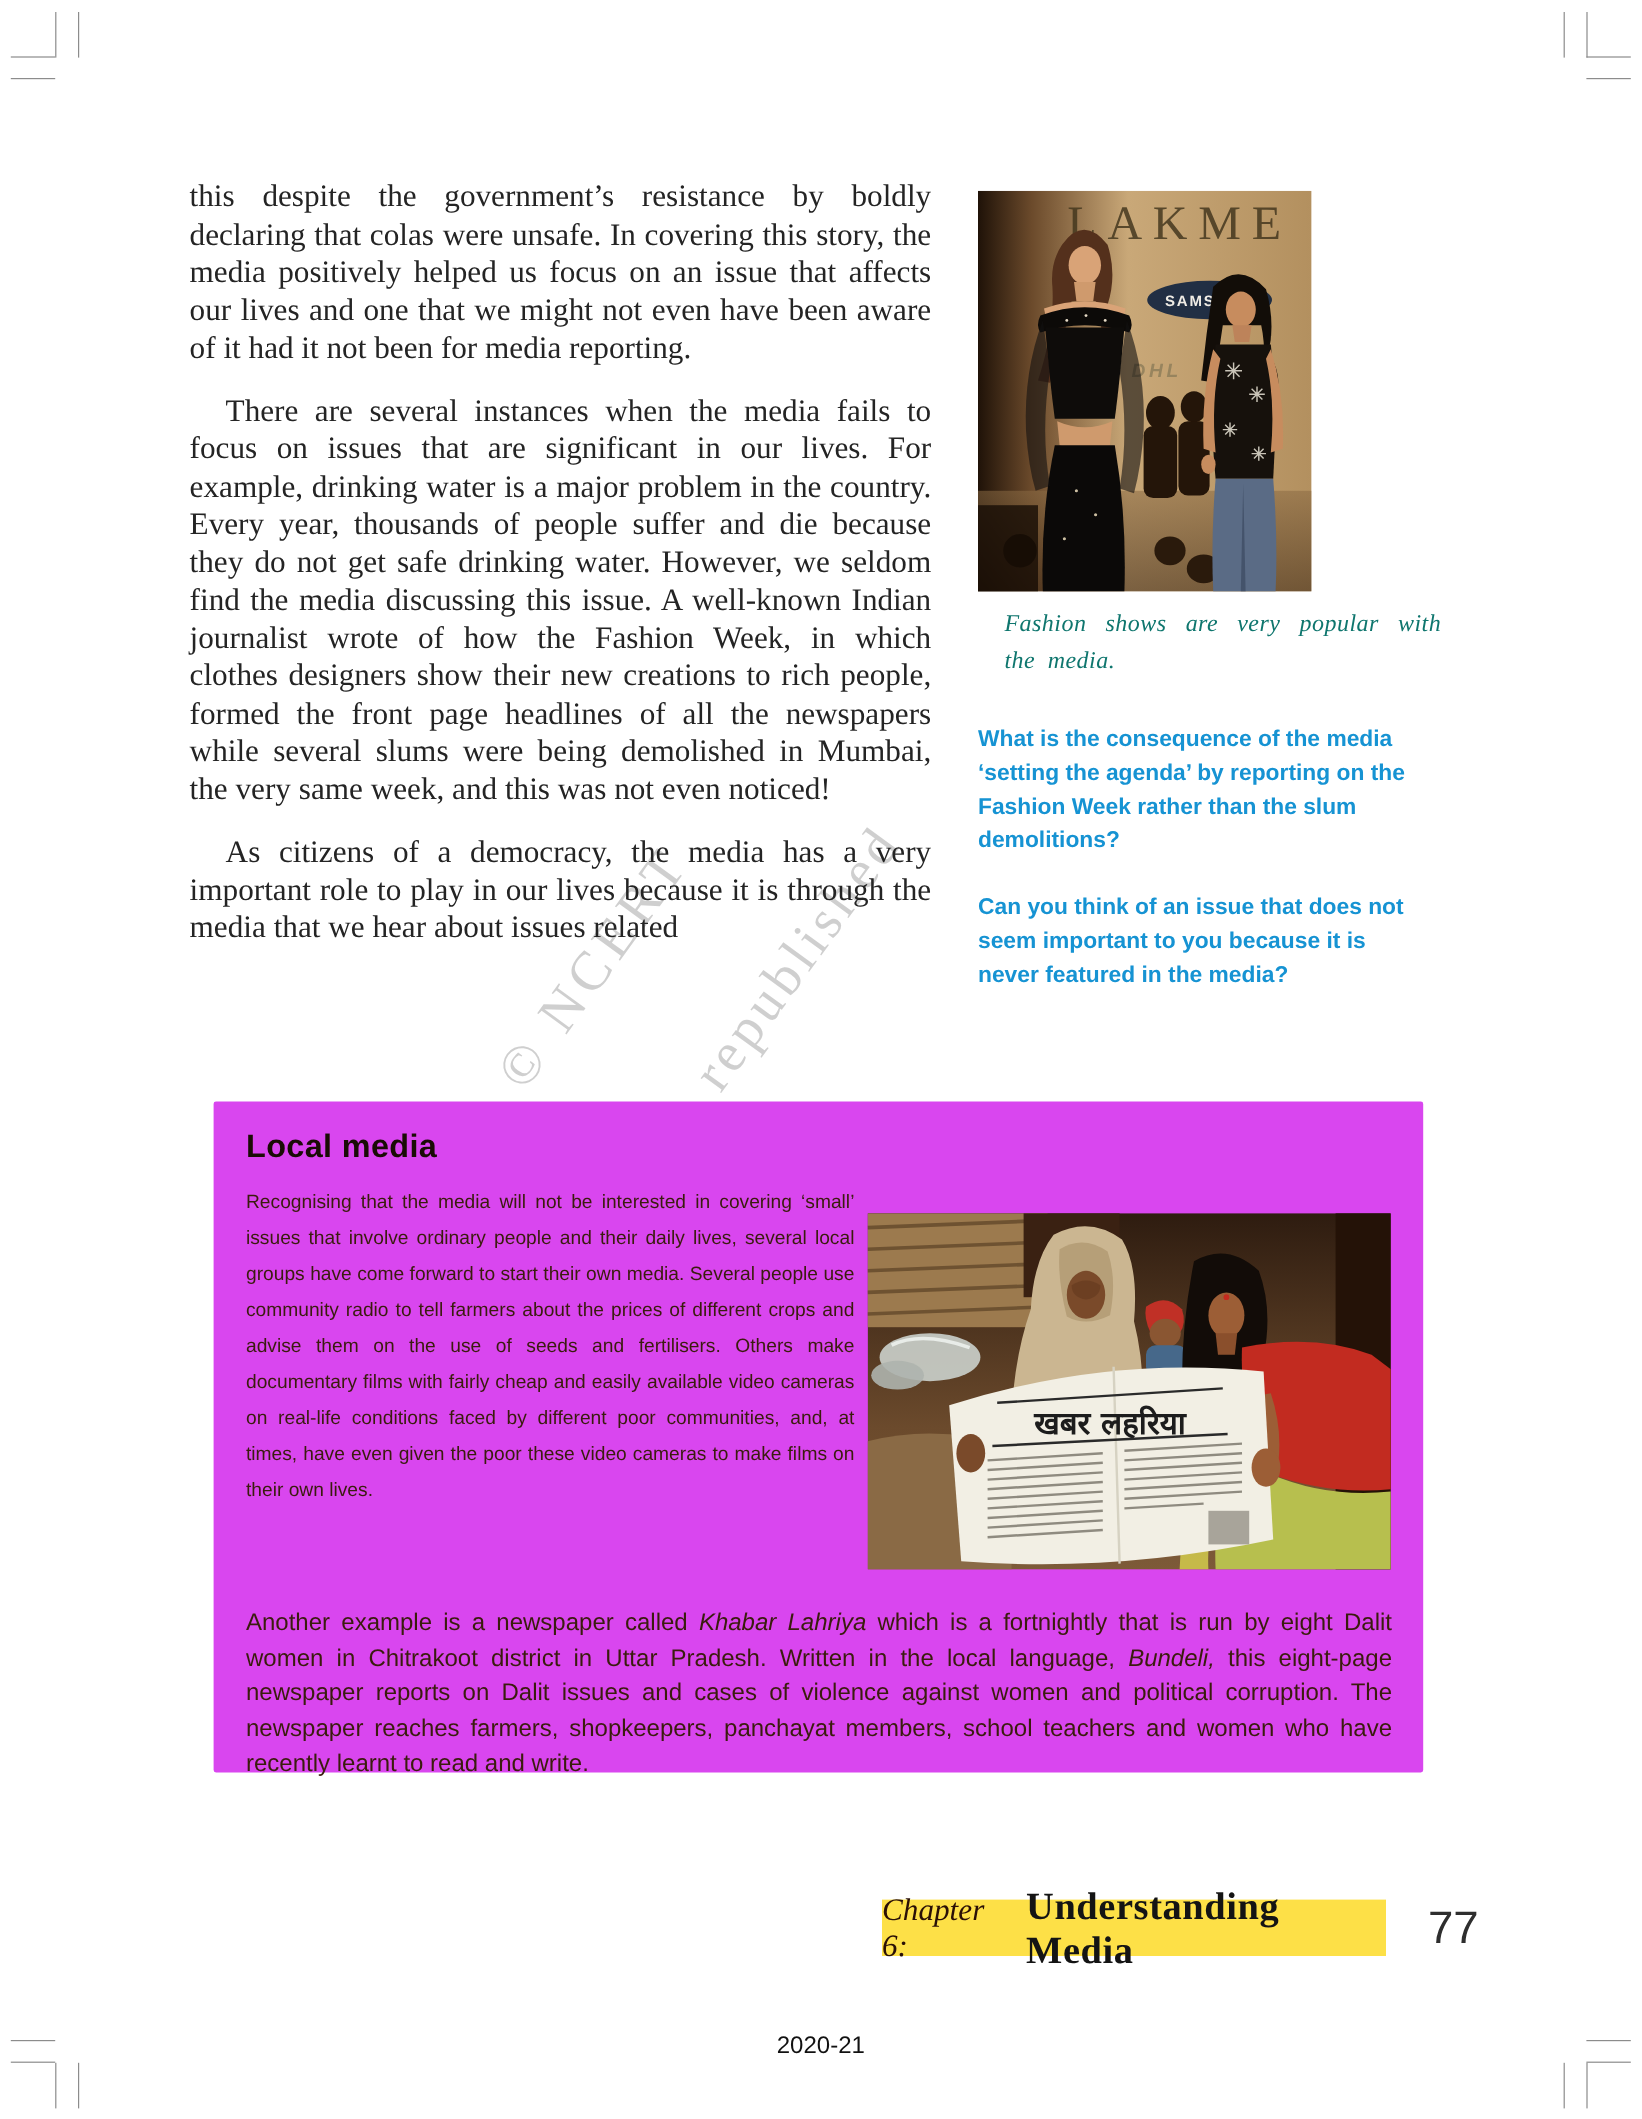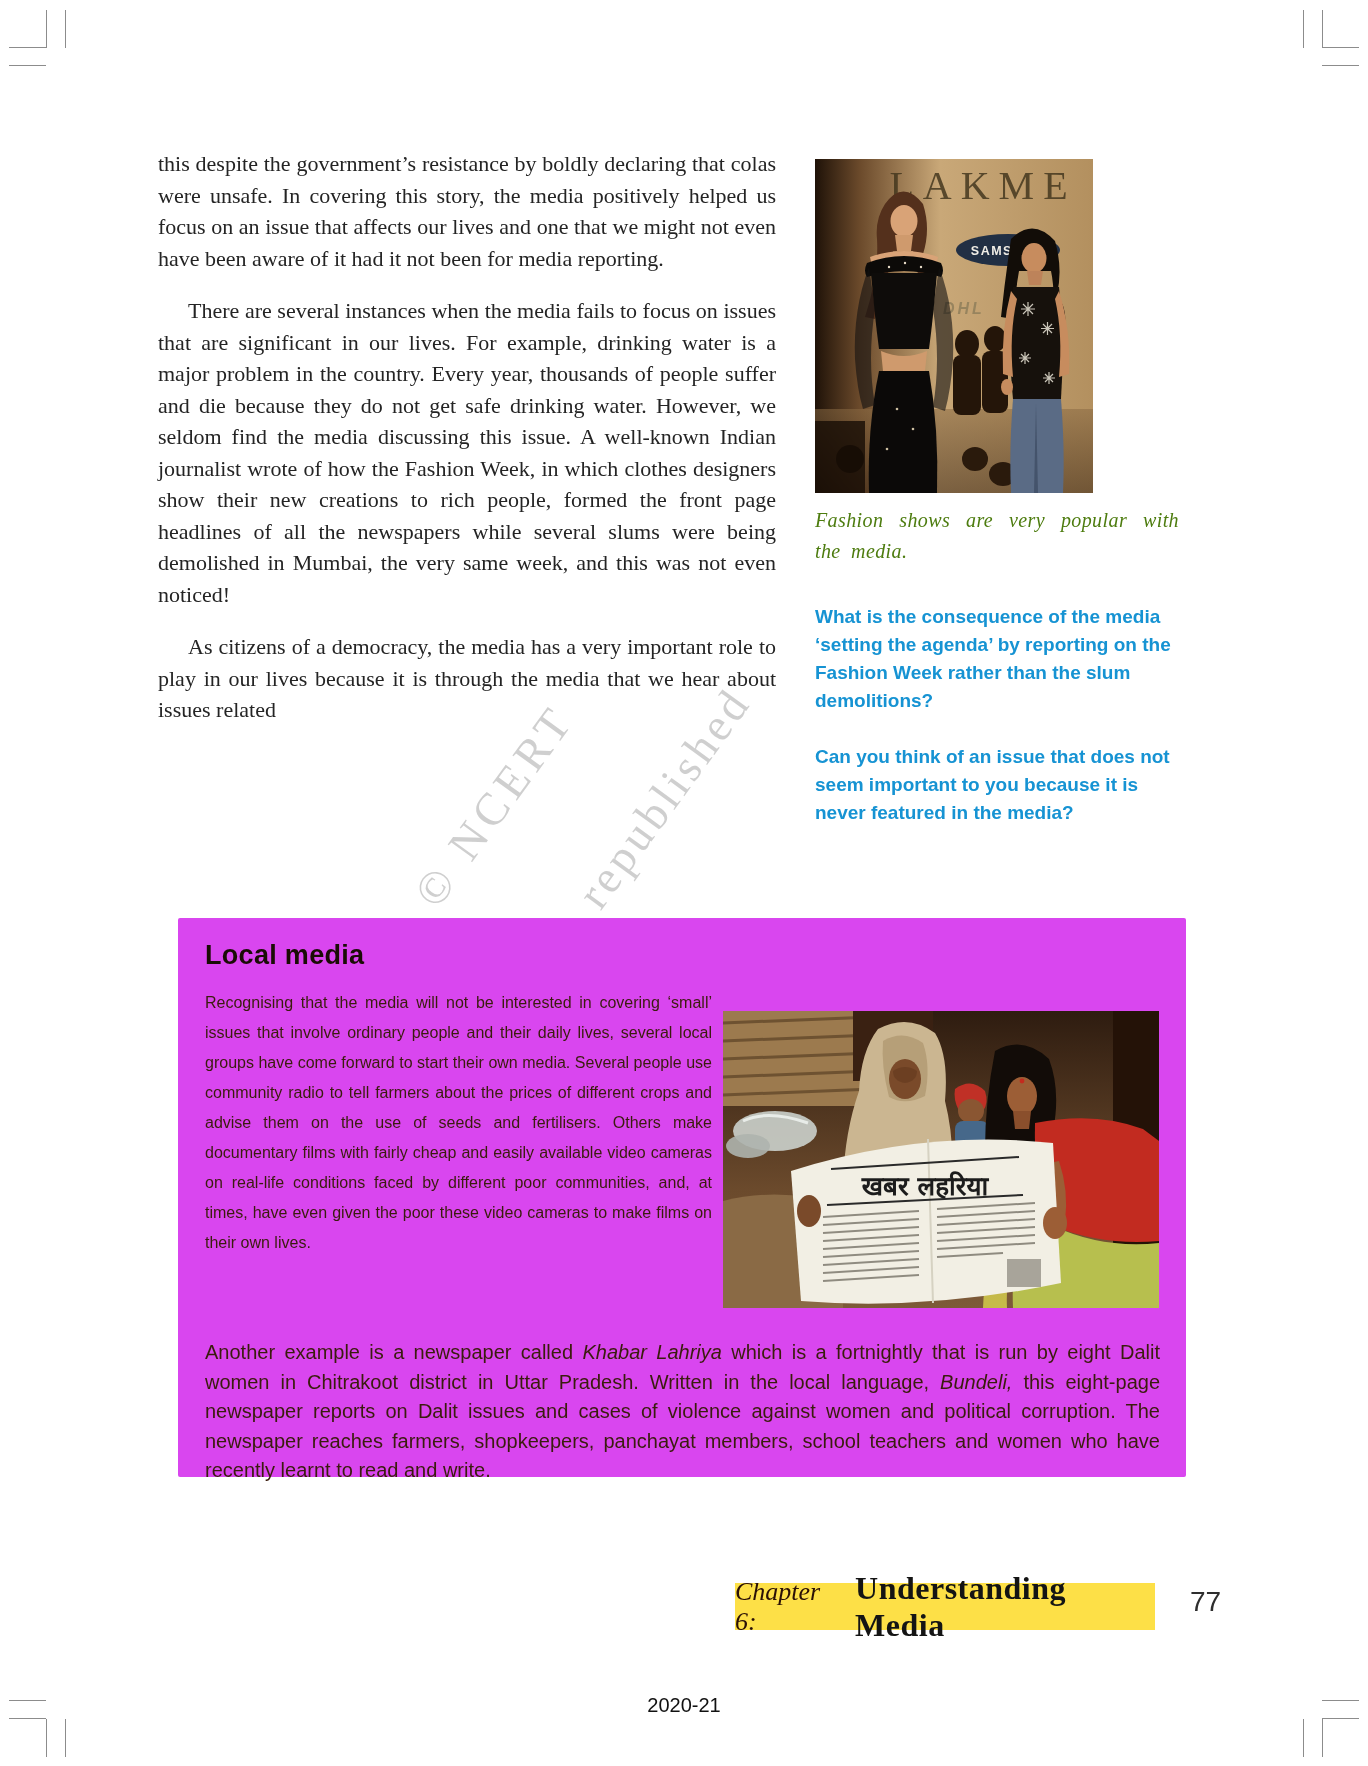--- a/index.html
+++ b/index.html
@@ -6,29 +6,29 @@
   #page{
     position:relative;width:1368px;height:1766px;margin:0 auto;
     background:#ffffff;overflow:hidden;
     font-family:"Liberation Serif",serif;
   }
   
   .cm{position:absolute;background:#8c8c8c;}
   
   .article{
     position:absolute;left:158px;top:148px;width:618px;
-    font-size:22px;line-height:31.5px;color:#242424;text-align:justify;
+    font-size:26px;line-height:31.5px;color:#242424;text-align:justify;
   }
   .article p{margin:0 0 21px 0;}
   .article p.indent{text-indent:30px;}
   
   .fashion-photo{position:absolute;left:815px;top:159px;width:278px;height:334px;}
   .photo-caption{
-    position:absolute;left:815px;top:505px;width:364px;
-    font-style:italic;font-size:20px;line-height:31px;color:#4d7c0f;
+    position:absolute;left:837px;top:505px;width:364px;
+    font-style:italic;font-size:20px;line-height:31px;color:#0f766e;
     text-align:justify;letter-spacing:0.4px;word-spacing:5px;
   }
   
   .questions{
     position:absolute;left:815px;top:603px;width:376px;
     font-family:"Liberation Sans",sans-serif;font-weight:bold;
     font-size:19px;line-height:28px;color:#1693d3;
   }
   .questions p{margin:0 0 28px 0;}
   
@@ -53,21 +53,21 @@
   .local-p2 .it{font-style:italic;}
   
   .chapter-bar{
     position:absolute;left:735px;top:1583px;width:420px;height:47px;
     background:#fde047;display:flex;align-items:center;justify-content:center;
   }
   .chapter-label{font-style:italic;font-size:26px;color:#2a1006;margin-right:10px;}
   .chapter-title{font-weight:bold;font-size:32px;color:#141414;letter-spacing:0.5px;}
   .page-number{
     position:absolute;left:1190px;top:1586px;
-    font-family:"Liberation Sans",sans-serif;font-size:28px;color:#2e2e2e;
+    font-family:"Liberation Sans",sans-serif;font-size:38px;color:#2e2e2e;
   }
   .edition-year{
     position:absolute;left:0;right:0;top:1694px;text-align:center;
     font-family:"Liberation Sans",sans-serif;font-size:20px;color:#111;
   }
   
   .watermark{
     position:absolute;left:330px;top:610px;width:560px;height:560px;
     transform:rotate(-54deg);
     color:#8f8f8f;opacity:0.42;pointer-events:none;

